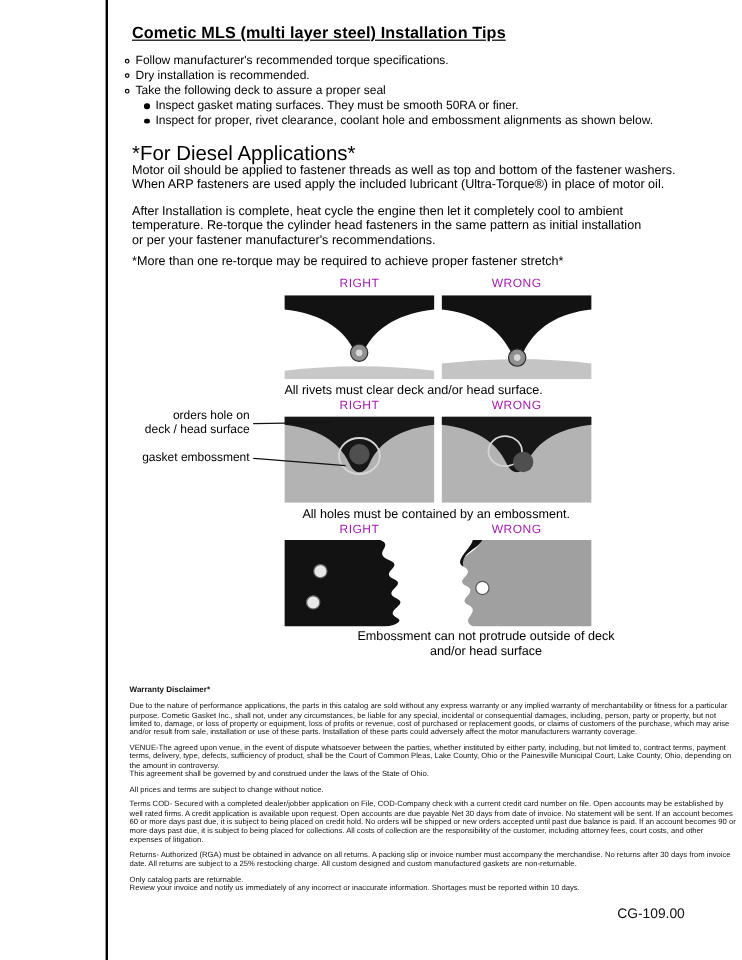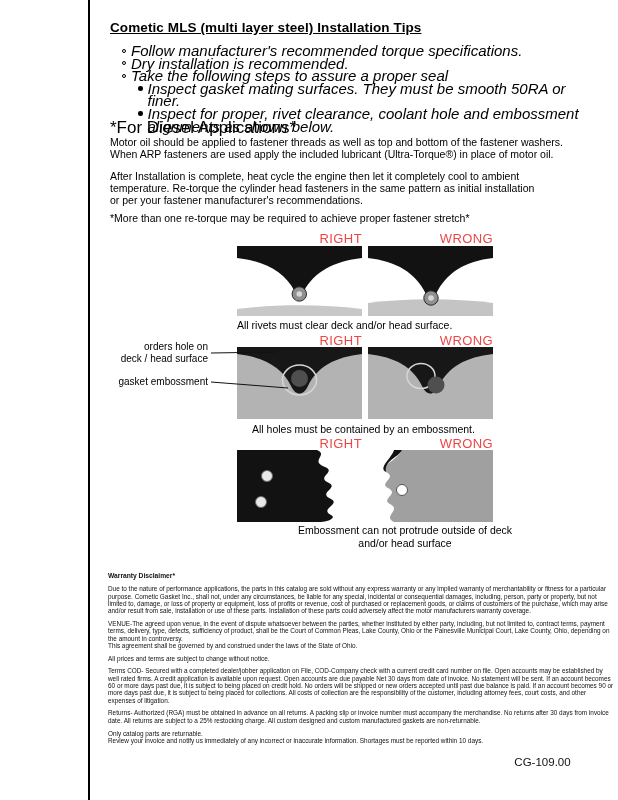--- a/index.html
+++ b/index.html
@@ -3,33 +3,33 @@
 <meta charset="utf-8">
 <style>
   * { margin: 0; padding: 0; box-sizing: border-box; }
   html, body { width: 618px; height: 800px; background: #ffffff; }
   body { font-family: "Liberation Sans", sans-serif; color: #000; position: relative; overflow: hidden; }
   .page { position: absolute; inset: 0; background: #fff; }
   .left-rule { position: absolute; left: 88px; top: 0; width: 2px; height: 800px; background: #000; }
 
   .title { position: absolute; left: 110px; top: 20px; font-size: 13.5px; font-weight: bold; text-decoration: underline; letter-spacing: .1px; }
 
-  .tips { position: absolute; left: 122px; top: 45px; font-size: 15px; line-height: 12.6px; width: 480px; font-style: italic; }
+  .tips { position: absolute; left: 104px; top: 45px; font-size: 10px; line-height: 12.6px; width: 480px; }
   .tip-row { display: flex; align-items: flex-start; }
   .bullet-open { width: 4px; height: 4px; border: 1px solid #000; border-radius: 50%; margin: 3.5px 5px 0 0; flex: none; }
   .bullet-filled { width: 4.5px; height: 4.5px; background: #000; border-radius: 50%; margin: 3.5px 5px 0 2px; flex: none; }
   .sub { margin-left: 14px; }
 
   .diesel-heading { position: absolute; left: 110px; top: 118px; font-size: 17px; font-weight: normal; }
   .para { position: absolute; left: 110px; width: 482px; font-size: 10.5px; line-height: 12px; white-space: pre-line; }
   #para1 { top: 136px; }
   #para2 { top: 170px; }
   #note  { top: 212px; }
 
-  .dlabel { position: absolute; width: 125px; text-align: right; font-size: 13px; color: #ef4444; letter-spacing: .4px; }
+  .dlabel { position: absolute; width: 125px; text-align: center; font-size: 10px; color: #a21caf; letter-spacing: .4px; }
   .panel { position: absolute; width: 125px; }
   .panel svg { display: block; width: 125px; }
   .caption { position: absolute; font-size: 10.5px; line-height: 12.5px; white-space: pre-line; text-align: center; }
 
   .annot { position: absolute; font-size: 10px; line-height: 11.5px; text-align: right; }
   .connectors { position: absolute; left: 210px; top: 340px; width: 92px; height: 56px; pointer-events: none; }
 
   .warranty { position: absolute; left: 108px; top: 572px; width: 506px; font-size: 6.4px; line-height: 7.3px; color: #111; }
   .warranty h3 { font-size: 6.7px; font-weight: bold; margin-bottom: 6px; }
   .warranty p { margin-bottom: 5.5px; white-space: pre-line; }
@@ -48,21 +48,21 @@
     <div class="tip-row">
       <span class="bullet-open"></span>
       <span>Follow manufacturer's recommended torque specifications.</span>
     </div>
     <div class="tip-row">
       <span class="bullet-open"></span>
       <span>Dry installation is recommended.</span>
     </div>
     <div class="tip-row">
       <span class="bullet-open"></span>
-      <span>Take the following steps to assure a proper seal</span>
+      <span>Take the following deck to assure a proper seal</span>
     </div>
     <div class="tip-row sub">
       <span class="bullet-filled"></span>
       <span>Inspect gasket mating surfaces.  They must be smooth 50RA or finer.</span>
     </div>
     <div class="tip-row sub">
       <span class="bullet-filled"></span>
       <span>Inspect for proper, rivet clearance, coolant hole and embossment alignments as shown below.</span>
     </div>
   </div>

